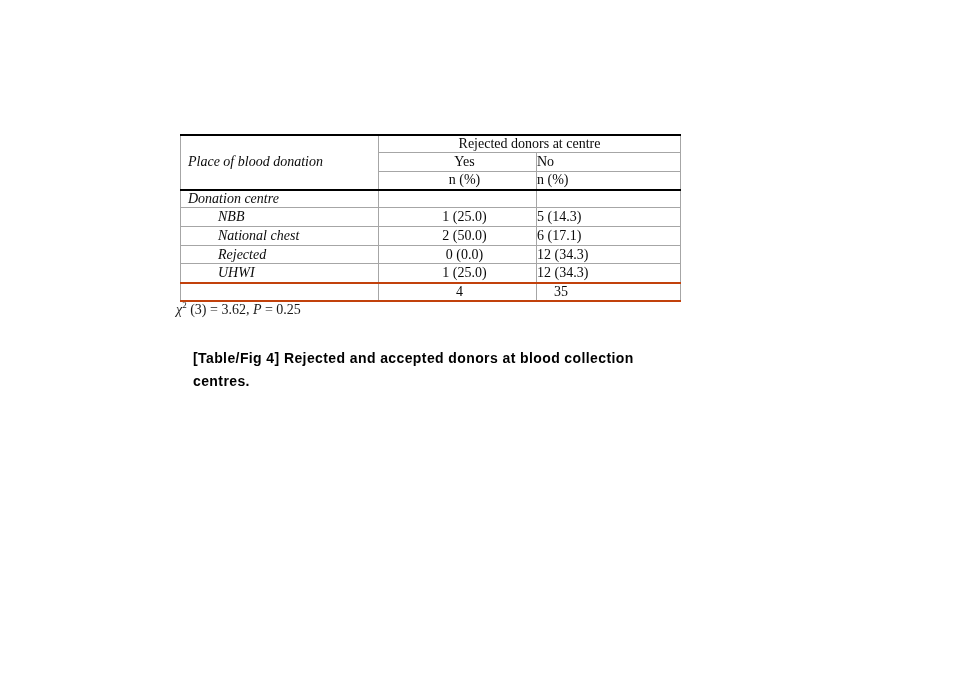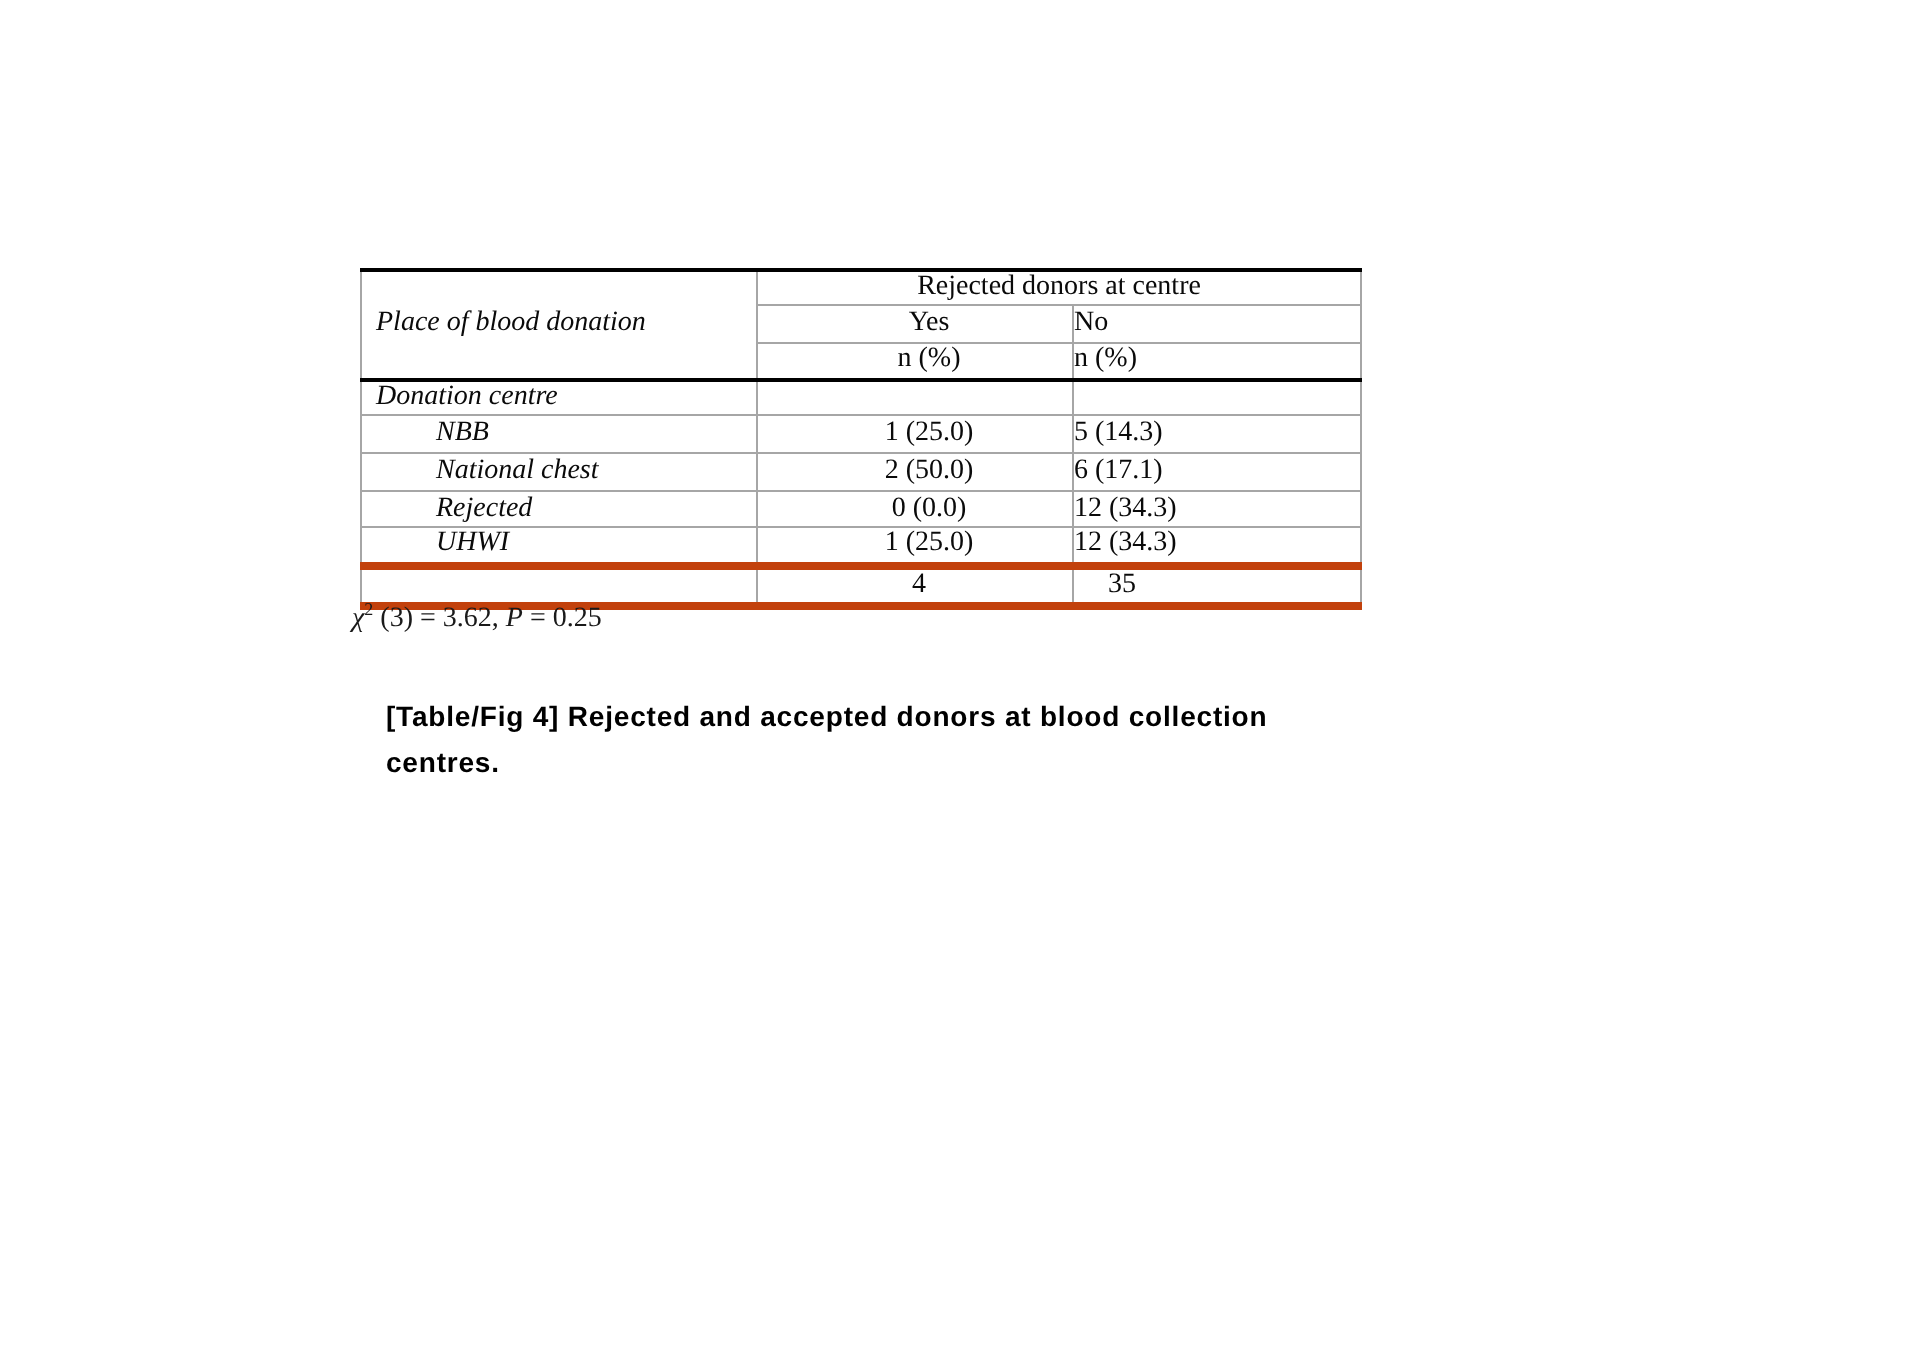--- a/index.html
+++ b/index.html
@@ -29,21 +29,21 @@
     border: 1px solid #a6a6a6;
     padding: 0;
     vertical-align: middle;
     white-space: nowrap;
     overflow: hidden;
   }
   
   tr.row-top td { border-top: 2px solid #000000; }
   td.hdr-left { border-bottom: 2px solid #000000; }
   tr.hdr-bottom td { border-bottom: 2px solid #000000; }
-  tr.thick-bottom td { border-bottom: 4px solid #c2410c; }
+  tr.thick-bottom td { border-bottom: 2px solid #c2410c; }
   
   td.c1 { text-align: left; padding-left: 7px; font-style: italic; }
   td.c1.indent { padding-left: 37px; }
   
   td.cy { text-align: center; padding-left: 14px; }
   
   td.cn { text-align: left; padding-right: 36px; }
   
   tr.totals td.cy { padding-left: 4px; }
   tr.totals td.cn { text-align: left; padding-left: 17px; padding-right: 0; }

